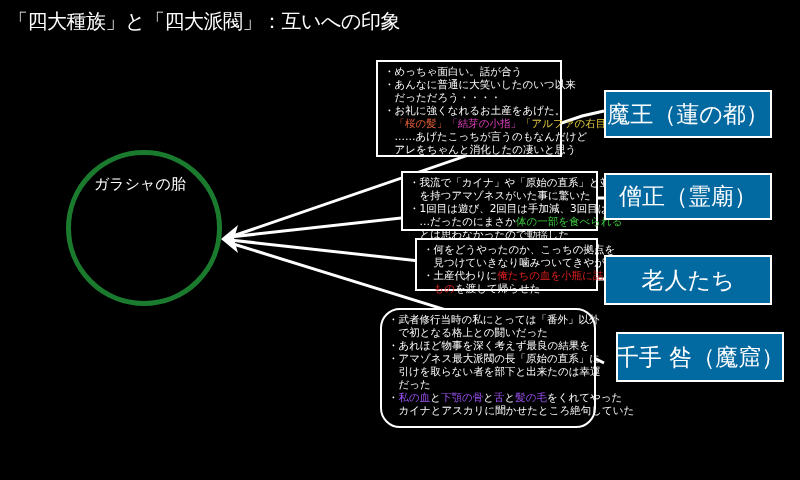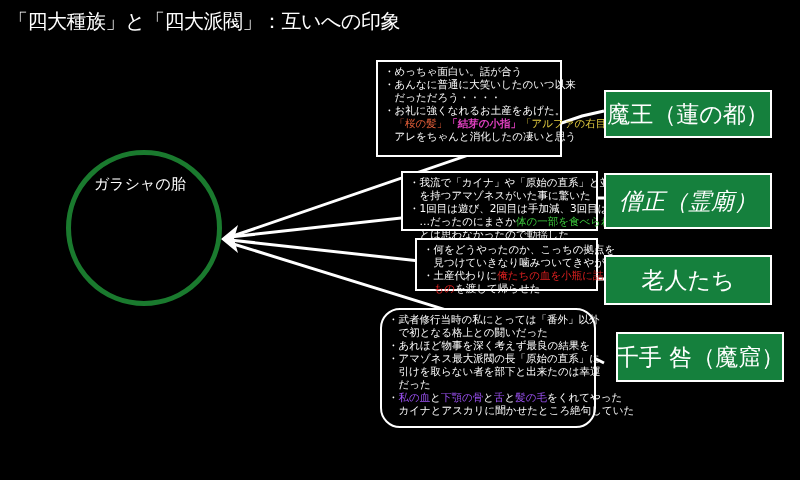--- a/index.html
+++ b/index.html
@@ -20,21 +20,21 @@
       position: absolute; left: 66px; top: 150px;
       width: 146px; height: 146px;
       border: 5px solid #1a7a2e; border-radius: 50%;
     }
     .circle-label {
       position: absolute; left: 94px; top: 175px;
       font-size: 15px; color: #ffffff; white-space: nowrap;
     }
     .namebox {
       position: absolute;
-      border: 2px solid #ffffff; background: #15803d;
+      border: 2px solid #ffffff; background: #0369a1;
       color: #ffffff; font-size: 23px;
       display: flex; align-items: center; justify-content: center;
       white-space: nowrap; box-sizing: border-box;
     }
     .note {
       position: absolute;
       border: 2px solid #ffffff; background: #000;
       color: #ffffff; font-size: 10.5px; line-height: 13px;
       padding: 3px 6px; box-sizing: border-box;
     }
@@ -58,21 +58,22 @@
   </svg>
 
   <div class="circle"></div>
   <div class="circle-label">ガラシャの胎</div>
 
   <div class="note" id="note0" style="left:376px; top:60px; width:186px; height:97px;">
       <div class="line"><span>・めっちゃ面白い。話が合う</span></div>
       <div class="line"><span>・あんなに普通に大笑いしたのいつ以来</span></div>
       <div class="line"><span>　だっただろう・・・・</span></div>
       <div class="line"><span>・お礼に強くなれるお土産をあげた。</span></div>
-      <div class="line"><span style="color: rgb(232, 96, 58);">　「桜の髪」</span><span style="color: rgb(224, 64, 192); font-weight: bold;">「結芽の小指」</span><span style="color: rgb(232, 208, 64);">「アルファの右目」</span></div>
+      <div class="line"><span style="color: rgb(232, 96, 58);">　「桜の髪」</span><span style="color: rgb(224, 64, 192);">「結芽の小指」</span><span style="color: rgb(232, 208, 64);">「アルファの右目」</span></div>
+      <div class="line"><span>　……あげたこっちが言うのもなんだけど</span></div>
       <div class="line"><span>　アレをちゃんと消化したの凄いと思う</span></div>
     </div>
   <div class="note" id="note1" style="left:401px; top:171px; width:197px; height:60px;">
       <div class="line"><span>・我流で「カイナ」や「原始の直系」と並ぶ実力</span></div>
       <div class="line"><span>　を持つアマゾネスがいた事に驚いた</span></div>
       <div class="line"><span>・1回目は遊び、2回目は手加減、3回目は本気</span></div>
       <div class="line"><span>　…だったのにまさか</span><span style="color: rgb(60, 200, 60);">体の一部を食べられる</span></div>
       <div class="line"><span>　とは思わなかったので動揺した</span></div>
     </div>
   <div class="note" id="note2" style="left:415px; top:238px; width:183px; height:53px;">
@@ -88,21 +89,21 @@
       <div class="line"><span>・アマゾネス最大派閥の長「原始の直系」に</span></div>
       <div class="line"><span>　引けを取らない者を部下と出来たのは幸運</span></div>
       <div class="line"><span>　だった</span></div>
       <div class="line"><span>・</span><span style="color: rgb(154, 80, 240);">私の血</span><span>と</span><span style="color: rgb(154, 80, 240);">下顎の骨</span><span>と</span><span style="color: rgb(154, 80, 240);">舌</span><span>と</span><span style="color: rgb(154, 80, 240);">髪の毛</span><span>をくれてやった</span></div>
       <div class="line"><span>　カイナとアスカリに聞かせたところ絶句していた</span></div>
     </div>
 
   <div class="namebox" style="left:604px; top:90px; width:168px; height:48px;">
     <span>魔王（蓮の都）</span>
   </div>
-  <div class="namebox" style="left:604px; top:173px; width:168px; height:56px;font-style:italic;">
+  <div class="namebox" style="left:604px; top:173px; width:168px; height:47px;">
     <span>僧正（霊廟）</span>
   </div>
   <div class="namebox" style="left:604px; top:255px; width:168px; height:50px;">
     <span>老人たち</span>
   </div>
   <div class="namebox" style="left:604px; top:332px; width:168px; height:50px;margin-left:12px;">
     <span>千手 咎（魔窟）</span>
   </div>
 
 </div>

